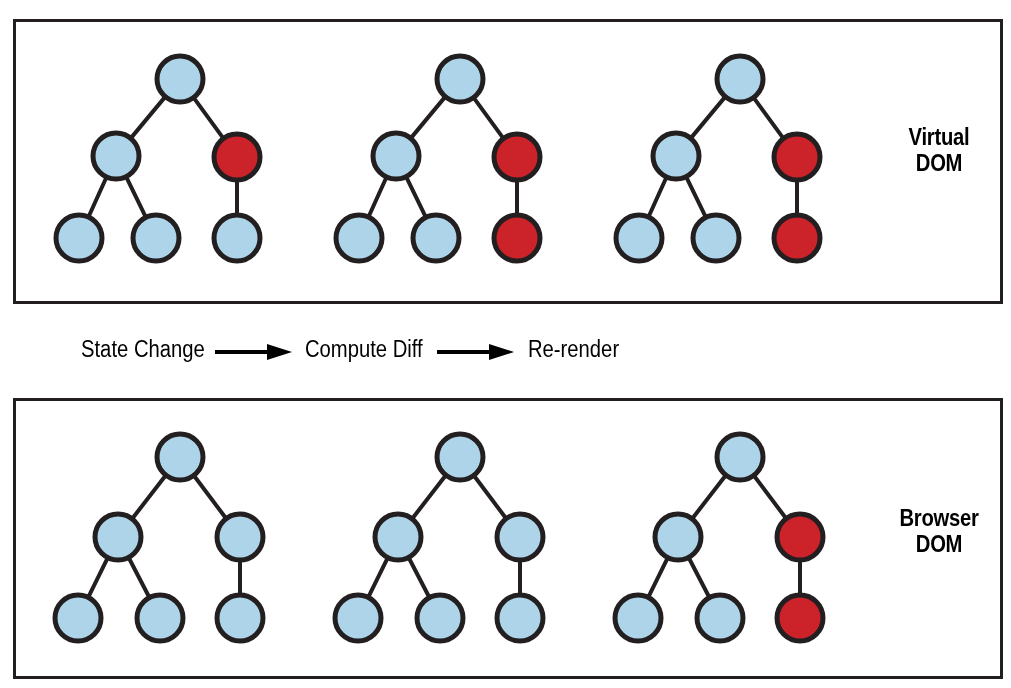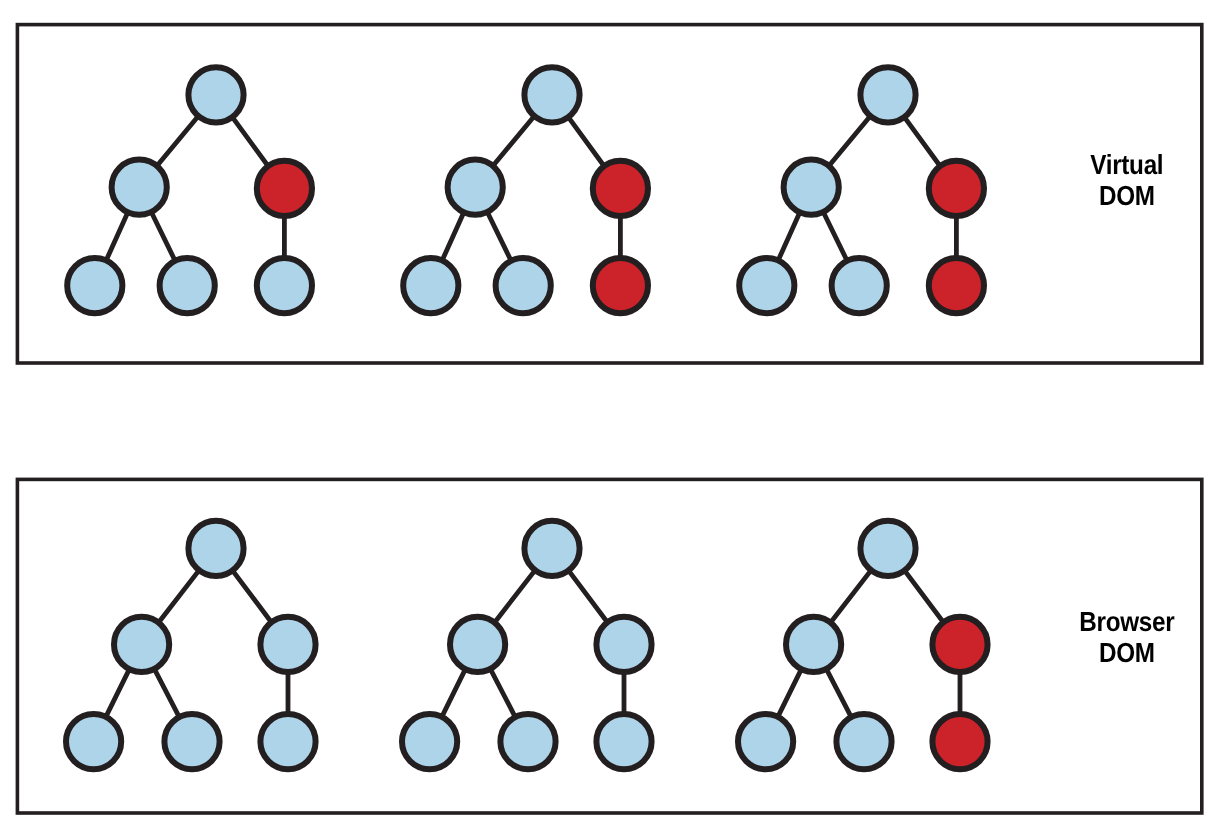--- a/index.html
+++ b/index.html
@@ -103,20 +103,39 @@
   <div class="panel" id="panel-virtual-dom"></div>
 
   <div class="panel" id="panel-browser-dom"></div>
 
   <div class="panel-label" id="label-virtual-dom">Virtual
 DOM</div>
 
   <div class="panel-label" id="label-browser-dom">Browser
 DOM</div>
 
+  <div class="flow-row">
+    <div class="flow-label" id="flow-label-0">State Change</div>
+
+    <div class="flow-arrow" id="flow-arrow-0">
+      <svg width="77" height="20" viewBox="0 0 77 20" aria-hidden="true">
+        <path d="M0 8 H52 V2 L77 10 L52 18 V12 H0 Z" fill="#000000"></path>
+      </svg>
+    </div>
+
+    <div class="flow-label" id="flow-label-1">Compute Diff</div>
+
+    <div class="flow-arrow" id="flow-arrow-1">
+      <svg width="77" height="20" viewBox="0 0 77 20" aria-hidden="true">
+        <path d="M0 8 H52 V2 L77 10 L52 18 V12 H0 Z" fill="#000000"></path>
+      </svg>
+    </div>
+
+    <div class="flow-label" id="flow-label-2">Re-render</div>
+  </div>
 
   <svg class="tree-svg" id="tree-svg" viewBox="0 0 1011 688">
       <g>
         <line x1="167.2159700623636" y1="94.38078601871881" x2="128.7840299376364" y2="140.61921398128118" stroke="#231f20" stroke-width="4" stroke-linecap="round"></line>
         <line x1="191.8003317868462" y1="95.14782244515796" x2="225.1996682131538" y2="140.85217755484206" stroke="#231f20" stroke-width="4" stroke-linecap="round"></line>
         <line x1="107.77422266129827" y1="174.23010112901466" x2="87.22577733870173" y2="219.76989887098534" stroke="#231f20" stroke-width="4" stroke-linecap="round"></line>
         <line x1="124.76847264042829" y1="173.975368912878" x2="147.23152735957171" y2="220.024631087122" stroke="#231f20" stroke-width="4" stroke-linecap="round"></line>
         <line x1="237" y1="177" x2="237" y2="218" stroke="#231f20" stroke-width="4" stroke-linecap="round"></line>
         <circle cx="180" cy="79" r="23" fill="#AED4E9" stroke="#231f20" stroke-width="5"></circle>
         <circle cx="116" cy="156" r="23" fill="#AED4E9" stroke="#231f20" stroke-width="5"></circle>

